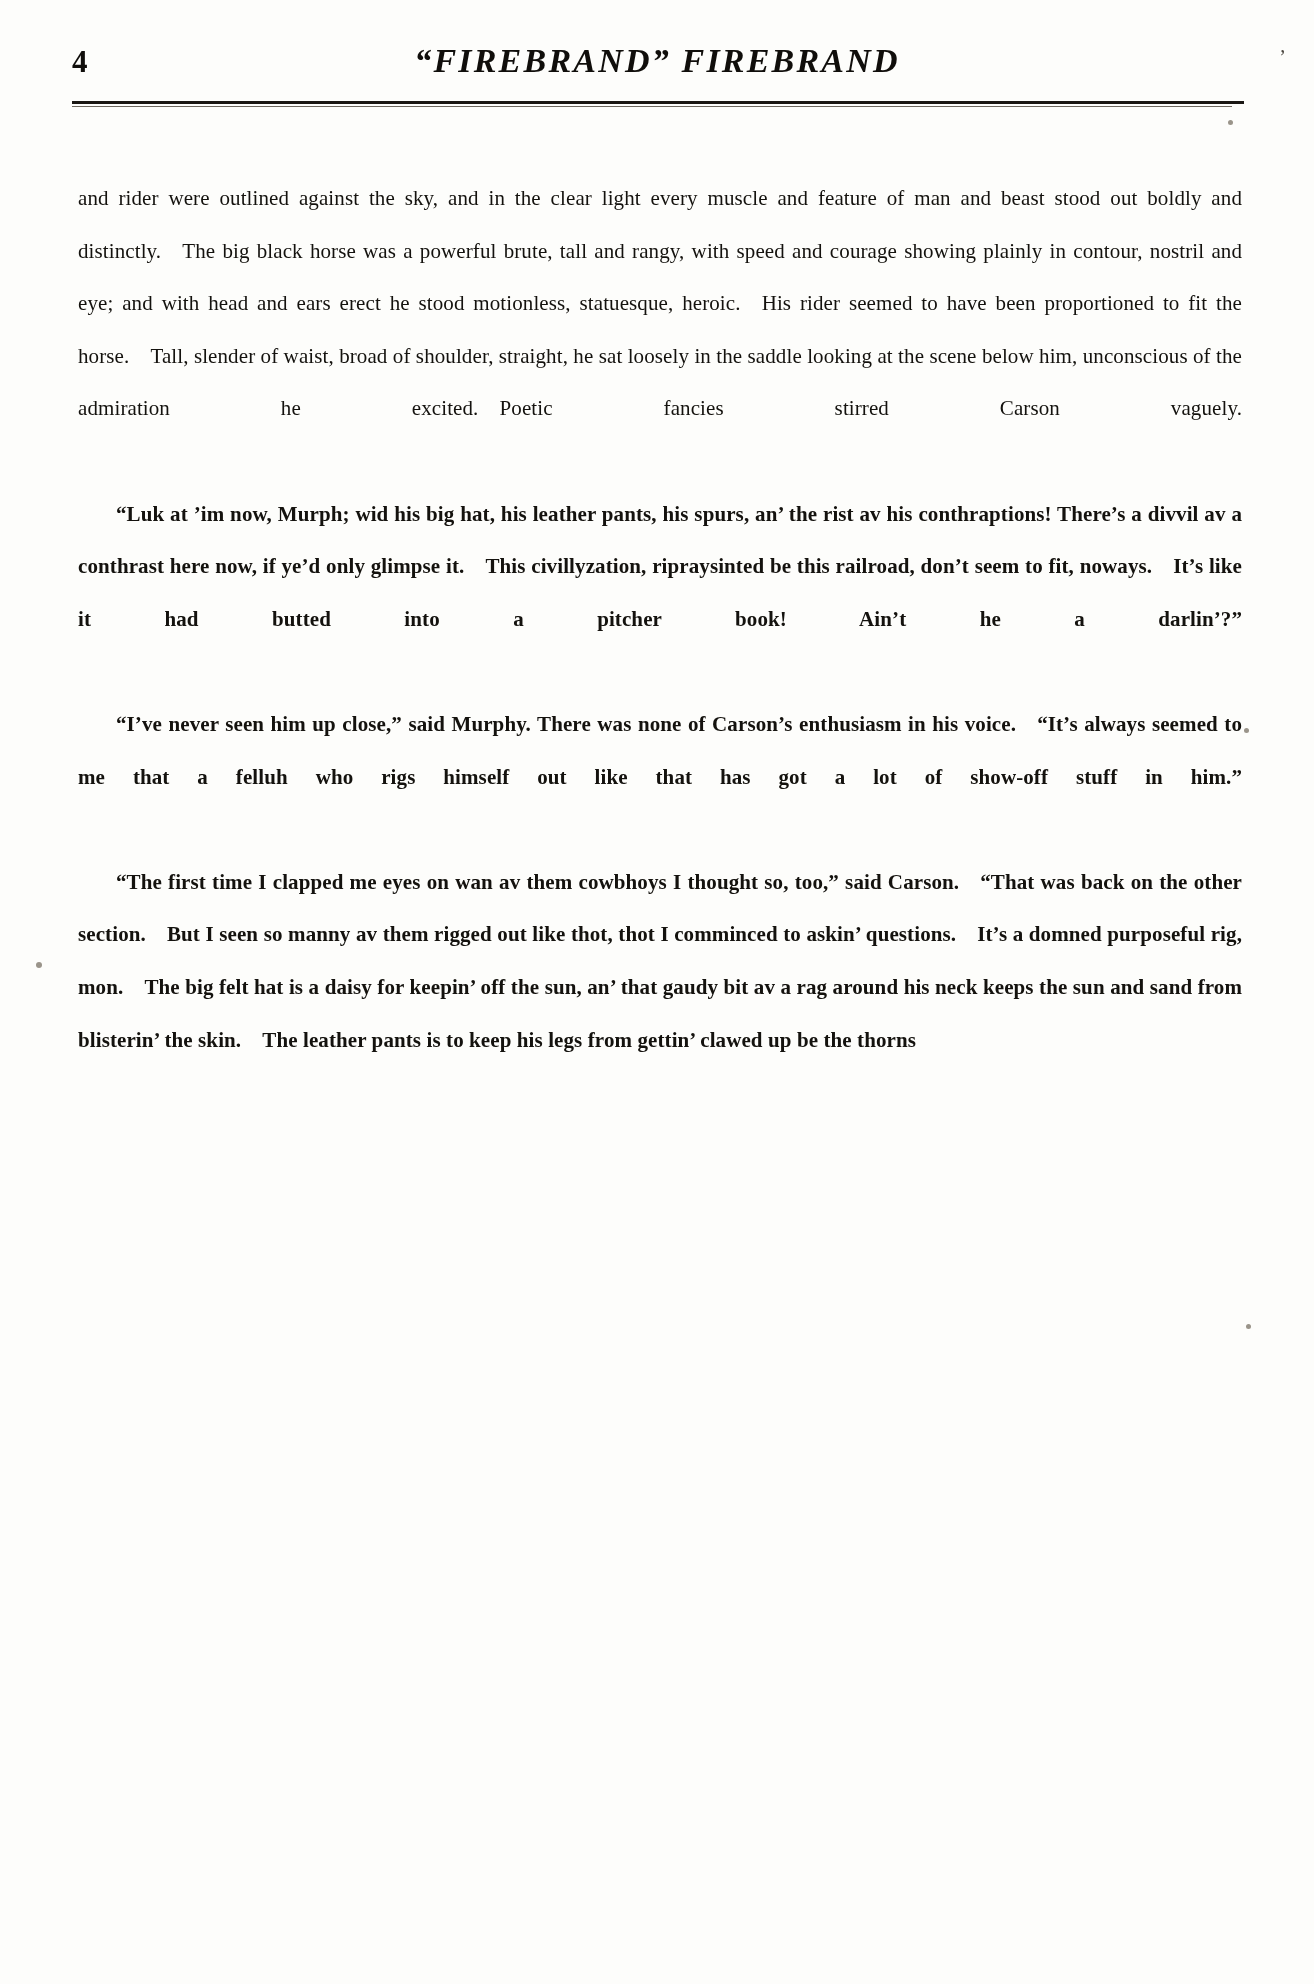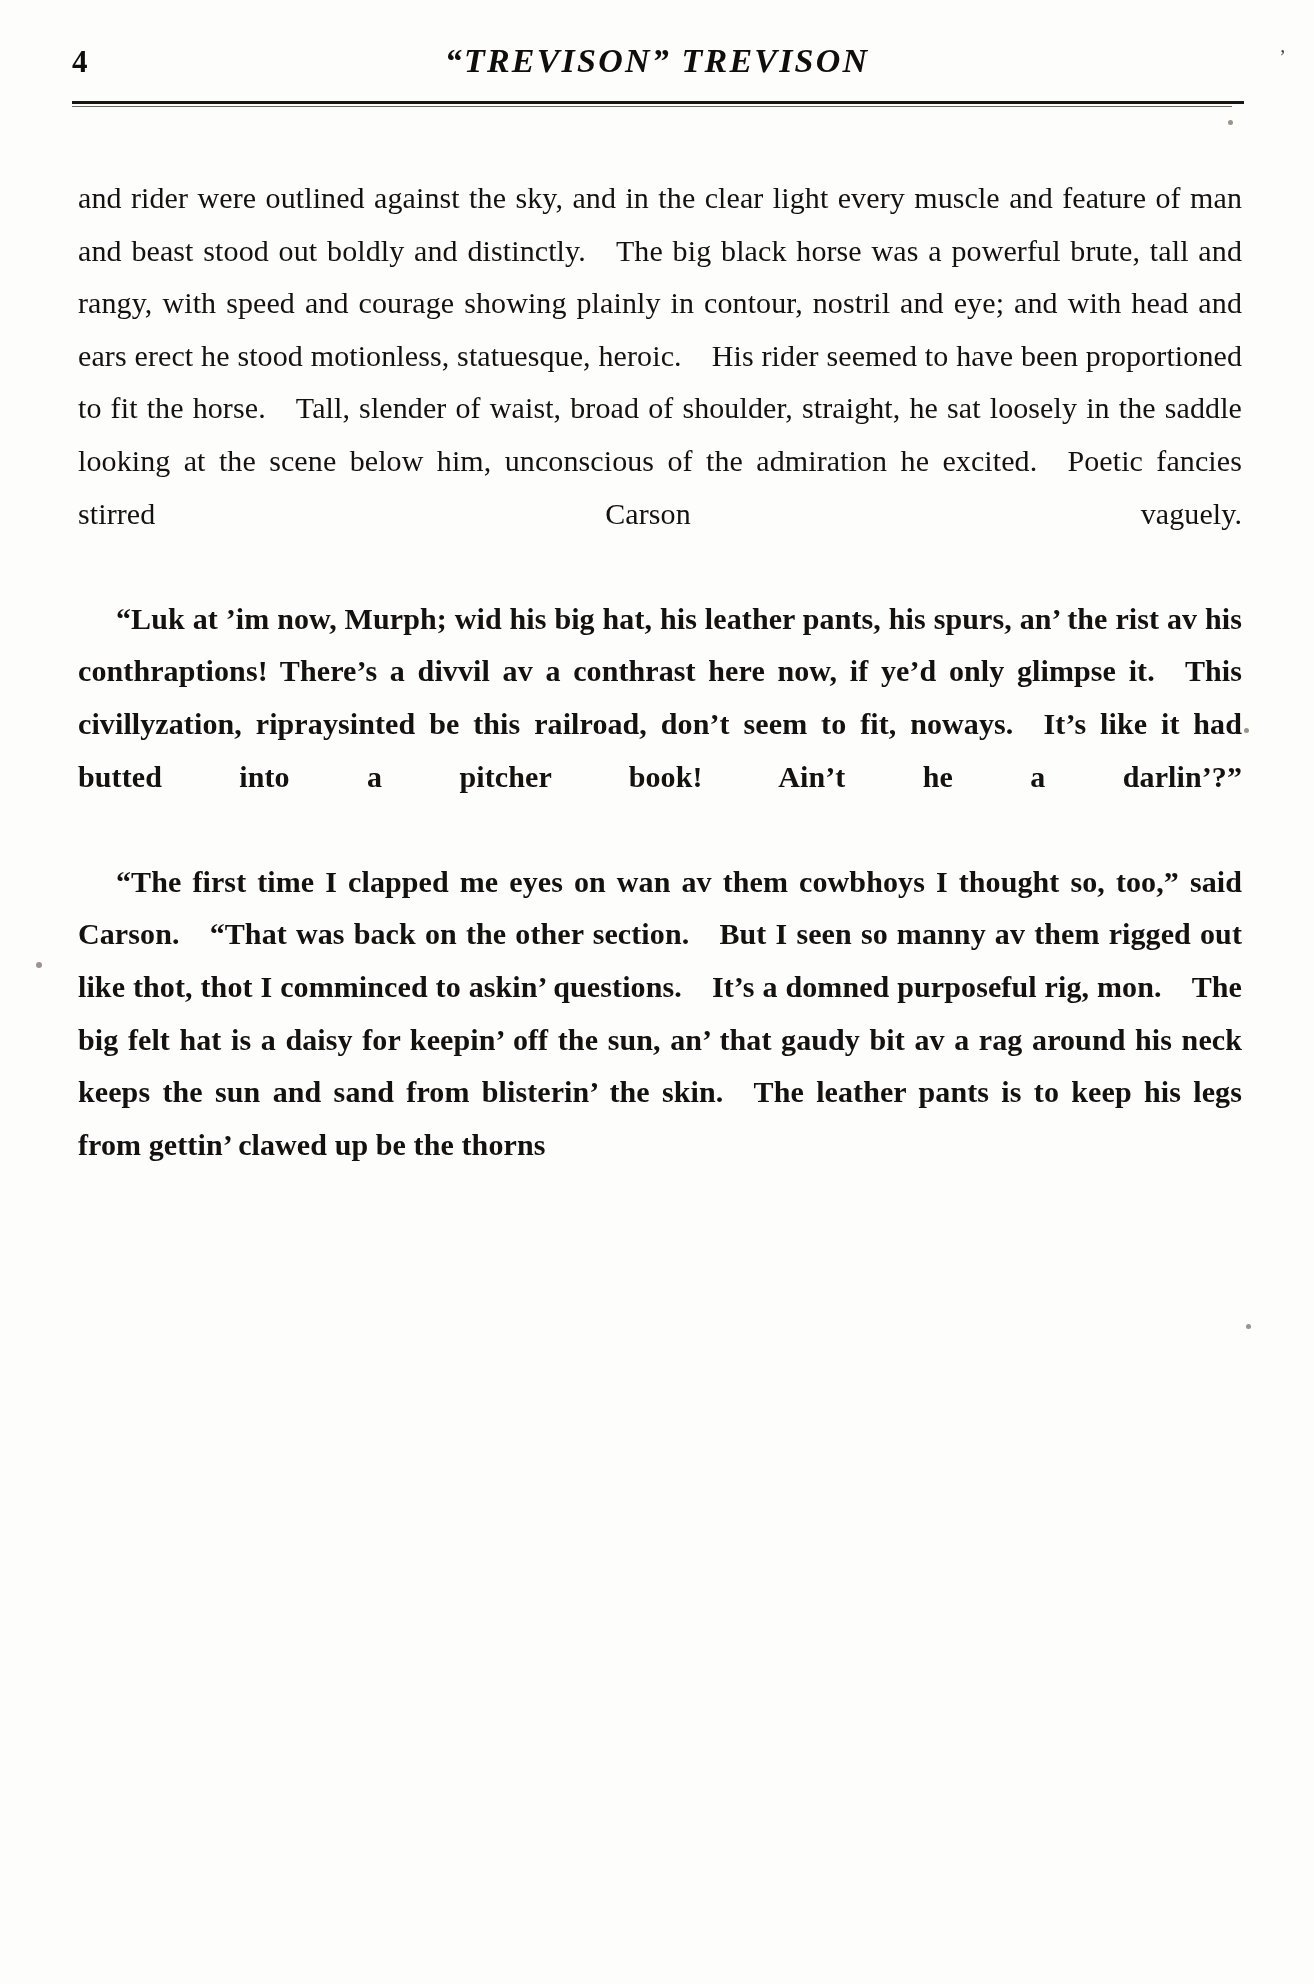--- a/index.html
+++ b/index.html
@@ -69,21 +69,21 @@
   .speck {
     position: absolute;
     background: #9a948a;
     border-radius: 50%;
   }
   .body-text {
     position: absolute;
     left: 78px;
     top: 172px;
     width: 1164px;
-    font-size: 30px;
+    font-size: 21px;
     line-height: 52.6px;
     text-align: justify;
     text-justify: inter-word;
     letter-spacing: 0.1px;
     color: #14120e;
   }
   .body-text p {
     margin: 0;
     text-indent: 0;
   }
@@ -100,31 +100,32 @@
     content: none;
   }
 </style>
 </head>
 <body>
 
 <div class="page">
 
   <div class="header">
     <div class="folio">4</div>
-    <div class="running-title">“TREVISON” TREVISON</div>
+    <div class="running-title">“FIREBRAND” FIREBRAND</div>
   </div>
   <div class="header-mark">’</div>
 
   <div class="header-rule"></div>
   <div class="header-rule thin"></div>
 
   <div class="speck" style="left:1228px; top:120px; width:5px; height:5px;"></div>
   <div class="speck" style="left:36px; top:962px; width:6px; height:6px;"></div>
   <div class="speck" style="left:1244px; top:728px; width:5px; height:5px;"></div>
   <div class="speck" style="left:1246px; top:1324px; width:5px; height:5px;"></div>
 
   <div class="body-text">
     <p>and rider were outlined against the sky, and in the clear light every muscle and feature of man and beast stood out boldly and distinctly. The big black horse was a powerful brute, tall and rangy, with speed and courage showing plainly in contour, nostril and eye; and with head and ears erect he stood motionless, statuesque, heroic. His rider seemed to have been proportioned to fit the horse. Tall, slender of waist, broad of shoulder, straight, he sat loosely in the saddle looking at the scene below him, unconscious of the admiration he excited. Poetic fancies stirred Carson vaguely.</p>
     <p class="indent">“Luk at ’im now, Murph; wid his big hat, his leather pants, his spurs, an’ the rist av his conthraptions! There’s a divvil av a conthrast here now, if ye’d only glimpse it. This civillyzation, ripraysinted be this railroad, don’t seem to fit, noways. It’s like it had butted into a pitcher book! Ain’t he a darlin’?”</p>
+    <p class="indent">“I’ve never seen him up close,” said Murphy. There was none of Carson’s enthusiasm in his voice. “It’s always seemed to me that a felluh who rigs himself out like that has got a lot of show-off stuff in him.”</p>
     <p class="indent last">“The first time I clapped me eyes on wan av them cowbhoys I thought so, too,” said Carson. “That was back on the other section. But I seen so manny av them rigged out like thot, thot I comminced to askin’ questions. It’s a domned purposeful rig, mon. The big felt hat is a daisy for keepin’ off the sun, an’ that gaudy bit av a rag around his neck keeps the sun and sand from blisterin’ the skin. The leather pants is to keep his legs from gettin’ clawed up be the thorns</p>
   </div>
 
 </div>
 
 </body></html>

